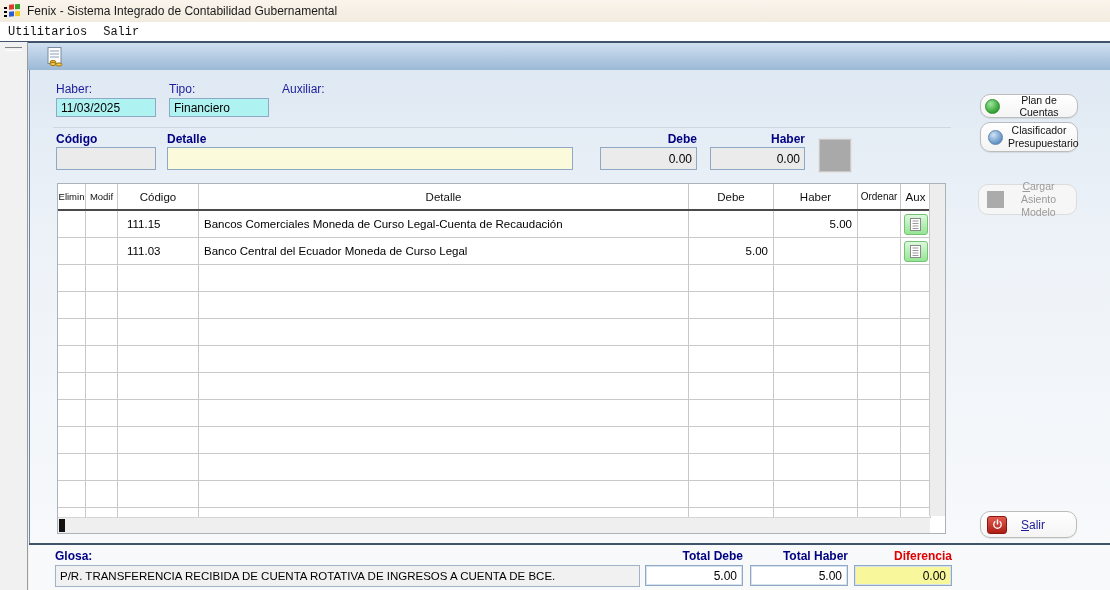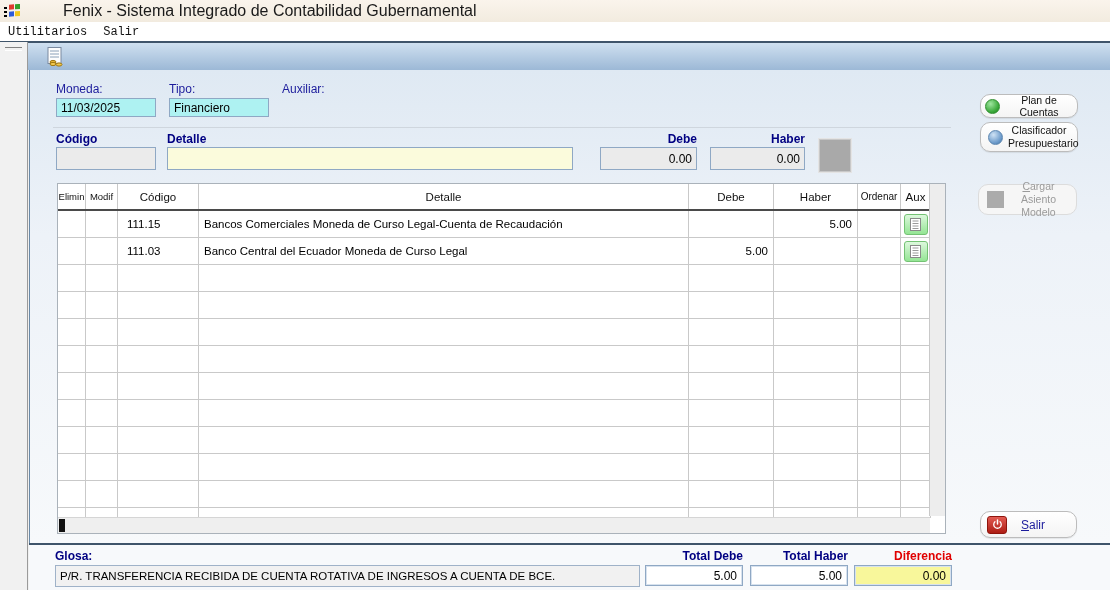--- a/index.html
+++ b/index.html
@@ -6,21 +6,21 @@
   html,body { background:#d4d0c8; }
   #app {
     position:relative; width:1110px; height:590px; overflow:hidden;
     font-family:"Liberation Sans", sans-serif; font-size:12px; color:#000;
     background:#f0f0f0;
   }
   
   .titlebar { position:absolute; left:0; top:0; width:1110px; height:22px;
     background:linear-gradient(#faf4ec,#f2ebdf); display:flex; align-items:center; padding-left:4px; }
   .titlebar .wicon { width:17px; height:15px; margin-right:6px; }
-  .title-text { font-size:16px; color:#1a1a1a;margin-left:36px; }
+  .title-text { font-size:12px; color:#1a1a1a; }
   
   .menubar { position:absolute; left:0; top:22px; width:1110px; height:19px;
     background:#ffffff; display:flex; align-items:center;font-family:Liberation Mono, monospace; }
   .menu-item { padding:2px 8px; font-size:12px; color:#111; cursor:default; }
   .menu-sep { position:absolute; left:0; top:41px; width:1110px; height:2px; background:#3f546a; }
   
   .toolbar { position:absolute; left:0; top:43px; width:1110px; height:27px;
     background:linear-gradient(#cfe0f0,#9cb8d6); display:flex; align-items:center; padding-left:44px; }
   .tool-btn { width:22px; height:22px; display:flex; align-items:center; justify-content:center; border-radius:2px; }
   
@@ -129,21 +129,21 @@
       </svg>
     </div>
   </div>
 
   <div class="left-strip">
     <div class="grip"></div>
   </div>
 
   <div class="main">
 
-    <span class="abs lbl-navy" style="left:26px; top:12px;">Moneda:</span>
+    <span class="abs lbl-navy" style="left:26px; top:12px;">Haber:</span>
     <div class="abs field cyan" style="left:26px; top:28px; width:100px; height:19px;">11/03/2025</div>
 
     <span class="abs lbl-navy" style="left:139px; top:12px;">Tipo:</span>
     <div class="abs field cyan" style="left:139px; top:28px; width:100px; height:19px;">Financiero</div>
 
     <span class="abs lbl-navy" style="left:252px; top:12px;">Auxiliar:</span>
 
     <div class="abs sep-line" style="left:23px; top:57px; width:898px;"></div>
 
     <span class="abs lbl-navy-b" style="left:26px; top:62px;">Código</span>

